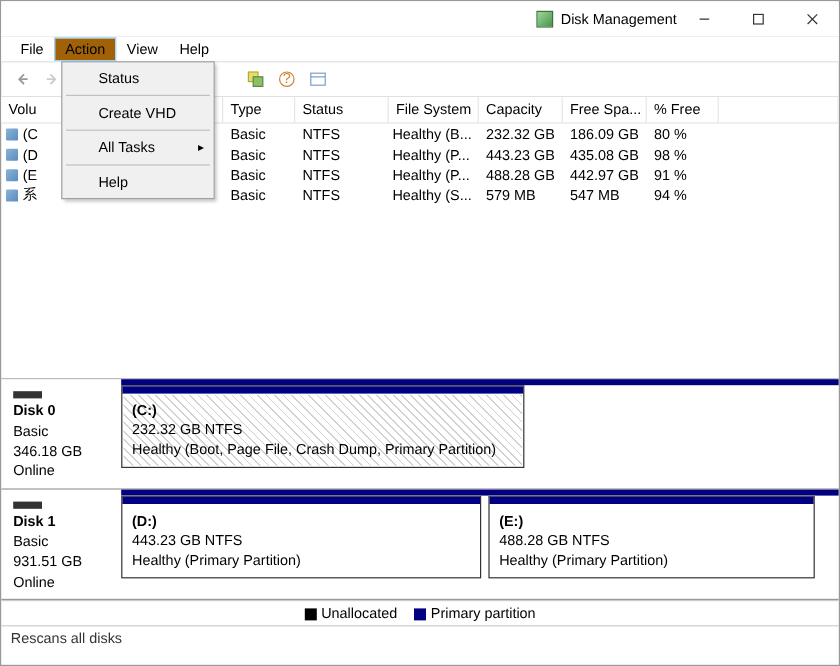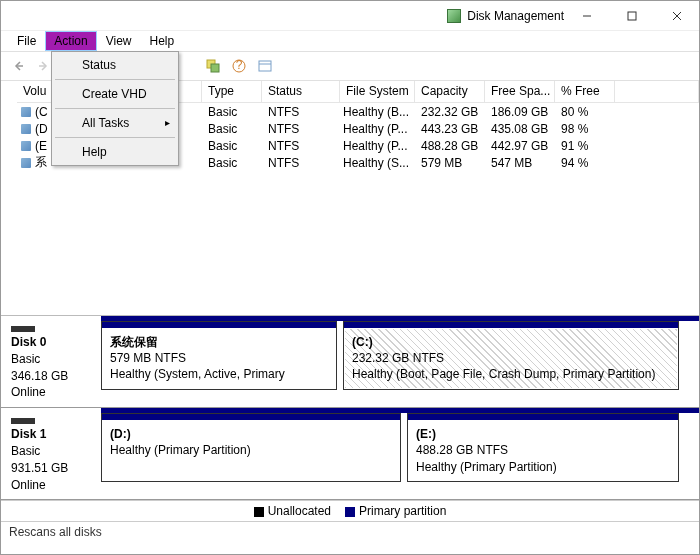--- a/index.html
+++ b/index.html
@@ -3,26 +3,26 @@
 <meta charset="utf-8">
 <style>
 * { box-sizing: border-box; margin: 0; padding: 0; font-family: "Segoe UI", Tahoma, sans-serif; font-size: 12px; }
 body { background: #fff; width: 700px; height: 555px; overflow: hidden; position: relative; border: 1px solid #999; }
 .titlebar { height: 30px; display: flex; align-items: center; padding-left: 8px; background: #fff; border-bottom: 1px solid #eee; }
 .titlebar .title { flex: 1; font-size: 12px; color: #000; display: flex; align-items: center; gap: 6px; justify-content: flex-end; }
 .win-controls { display: flex; }
 .win-btn { width: 45px; height: 30px; display: flex; align-items: center; justify-content: center; font-size: 13px; color: #333; }
 .menubar { height: 20px; display: flex; align-items: center; padding: 0 8px; gap: 2px; background: #fff; }
 .menu-item { padding: 2px 8px; font-size: 12px; }
-.menu-item.open { background: #a21caf; outline: 1px solid #99d1ff; }
+.menu-item.open { background: #a16207; outline: 1px solid #99d1ff; }
 .toolbar { height: 30px; display: flex; align-items: center; gap: 4px; padding: 0 6px; border-top: 1px solid #e0e0e0; border-bottom: 1px solid #e0e0e0; position: relative; }
 .tb-btn { width: 22px; height: 22px; display: flex; align-items: center; justify-content: center; color: #888; }
 .tb-sep { width: 1px; height: 20px; background: #ddd; margin: 0 2px; }
 .tb-ico { width: 16px; height: 16px; }
-.content { position: relative; margin-left: 16px; }
+.content { position: relative; }
 .header-row { display: flex; height: 22px; background: #fff; border-bottom: 1px solid #e5e5e5; }
 .header-cell { border-right: 1px solid #e5e5e5; padding: 3px 6px; font-size: 12px; color: #000; white-space: nowrap; overflow: hidden; }
 .data-area { display: flex; }
 .vol-col { width: 55px; }
 .vol-item { height: 17px; padding: 0 4px; font-size: 12px; display: flex; align-items: center; gap: 4px; white-space: nowrap; }
 .vol-ico { width: 10px; height: 10px; background: linear-gradient(135deg,#8ab4d8,#5a8cc0); border-radius: 1px; display: inline-block; flex-shrink: 0; }
 .data-cols { flex: 1; position: relative; }
 .data-row { display: flex; height: 17px; font-size: 12px; align-items: center; }
 .data-cell { padding: 0 6px; white-space: nowrap; overflow: hidden; }
 .disk-pane-wrap { border-top: 1px solid #bbb; }
@@ -203,28 +203,20 @@
   <div class="disk-section">
     <div class="disk-label">
       <div><div class="bar"></div><b>Disk 0</b></div>
       <div>Basic</div>
       <div>346.18 GB</div>
       <div>Online</div>
     </div>
     <div style="flex:1">
       <div class="disk-top-bar"></div>
       <div class="disk-parts">
-        <div class="part" style="width:236px">
-          <div class="part-hdr"></div>
-          <div class="part-body">
-            <div class="part-title">系统保留</div>
-            <div>579 MB NTFS</div>
-            <div>Healthy (System, Active, Primary </div>
-          </div>
-        </div>
         <div class="part hatched" style="width:336px">
           <div class="part-hdr"></div>
           <div class="part-body">
             <div class="part-title">(C:)</div>
             <div>232.32 GB NTFS</div>
             <div>Healthy (Boot, Page File, Crash Dump, Primary Partition)</div>
           </div>
         </div>
       </div>
     </div>
@@ -237,20 +229,21 @@
       <div>931.51 GB</div>
       <div>Online</div>
     </div>
     <div style="flex:1">
       <div class="disk-top-bar"></div>
       <div class="disk-parts">
         <div class="part" style="width:300px">
           <div class="part-hdr"></div>
           <div class="part-body">
             <div class="part-title">(D:)</div>
+            <div>443.23 GB NTFS</div>
             <div>Healthy (Primary Partition)</div>
           </div>
         </div>
         <div class="part" style="width:272px">
           <div class="part-hdr"></div>
           <div class="part-body">
             <div class="part-title">(E:)</div>
             <div>488.28 GB NTFS</div>
             <div>Healthy (Primary Partition)</div>
           </div>

